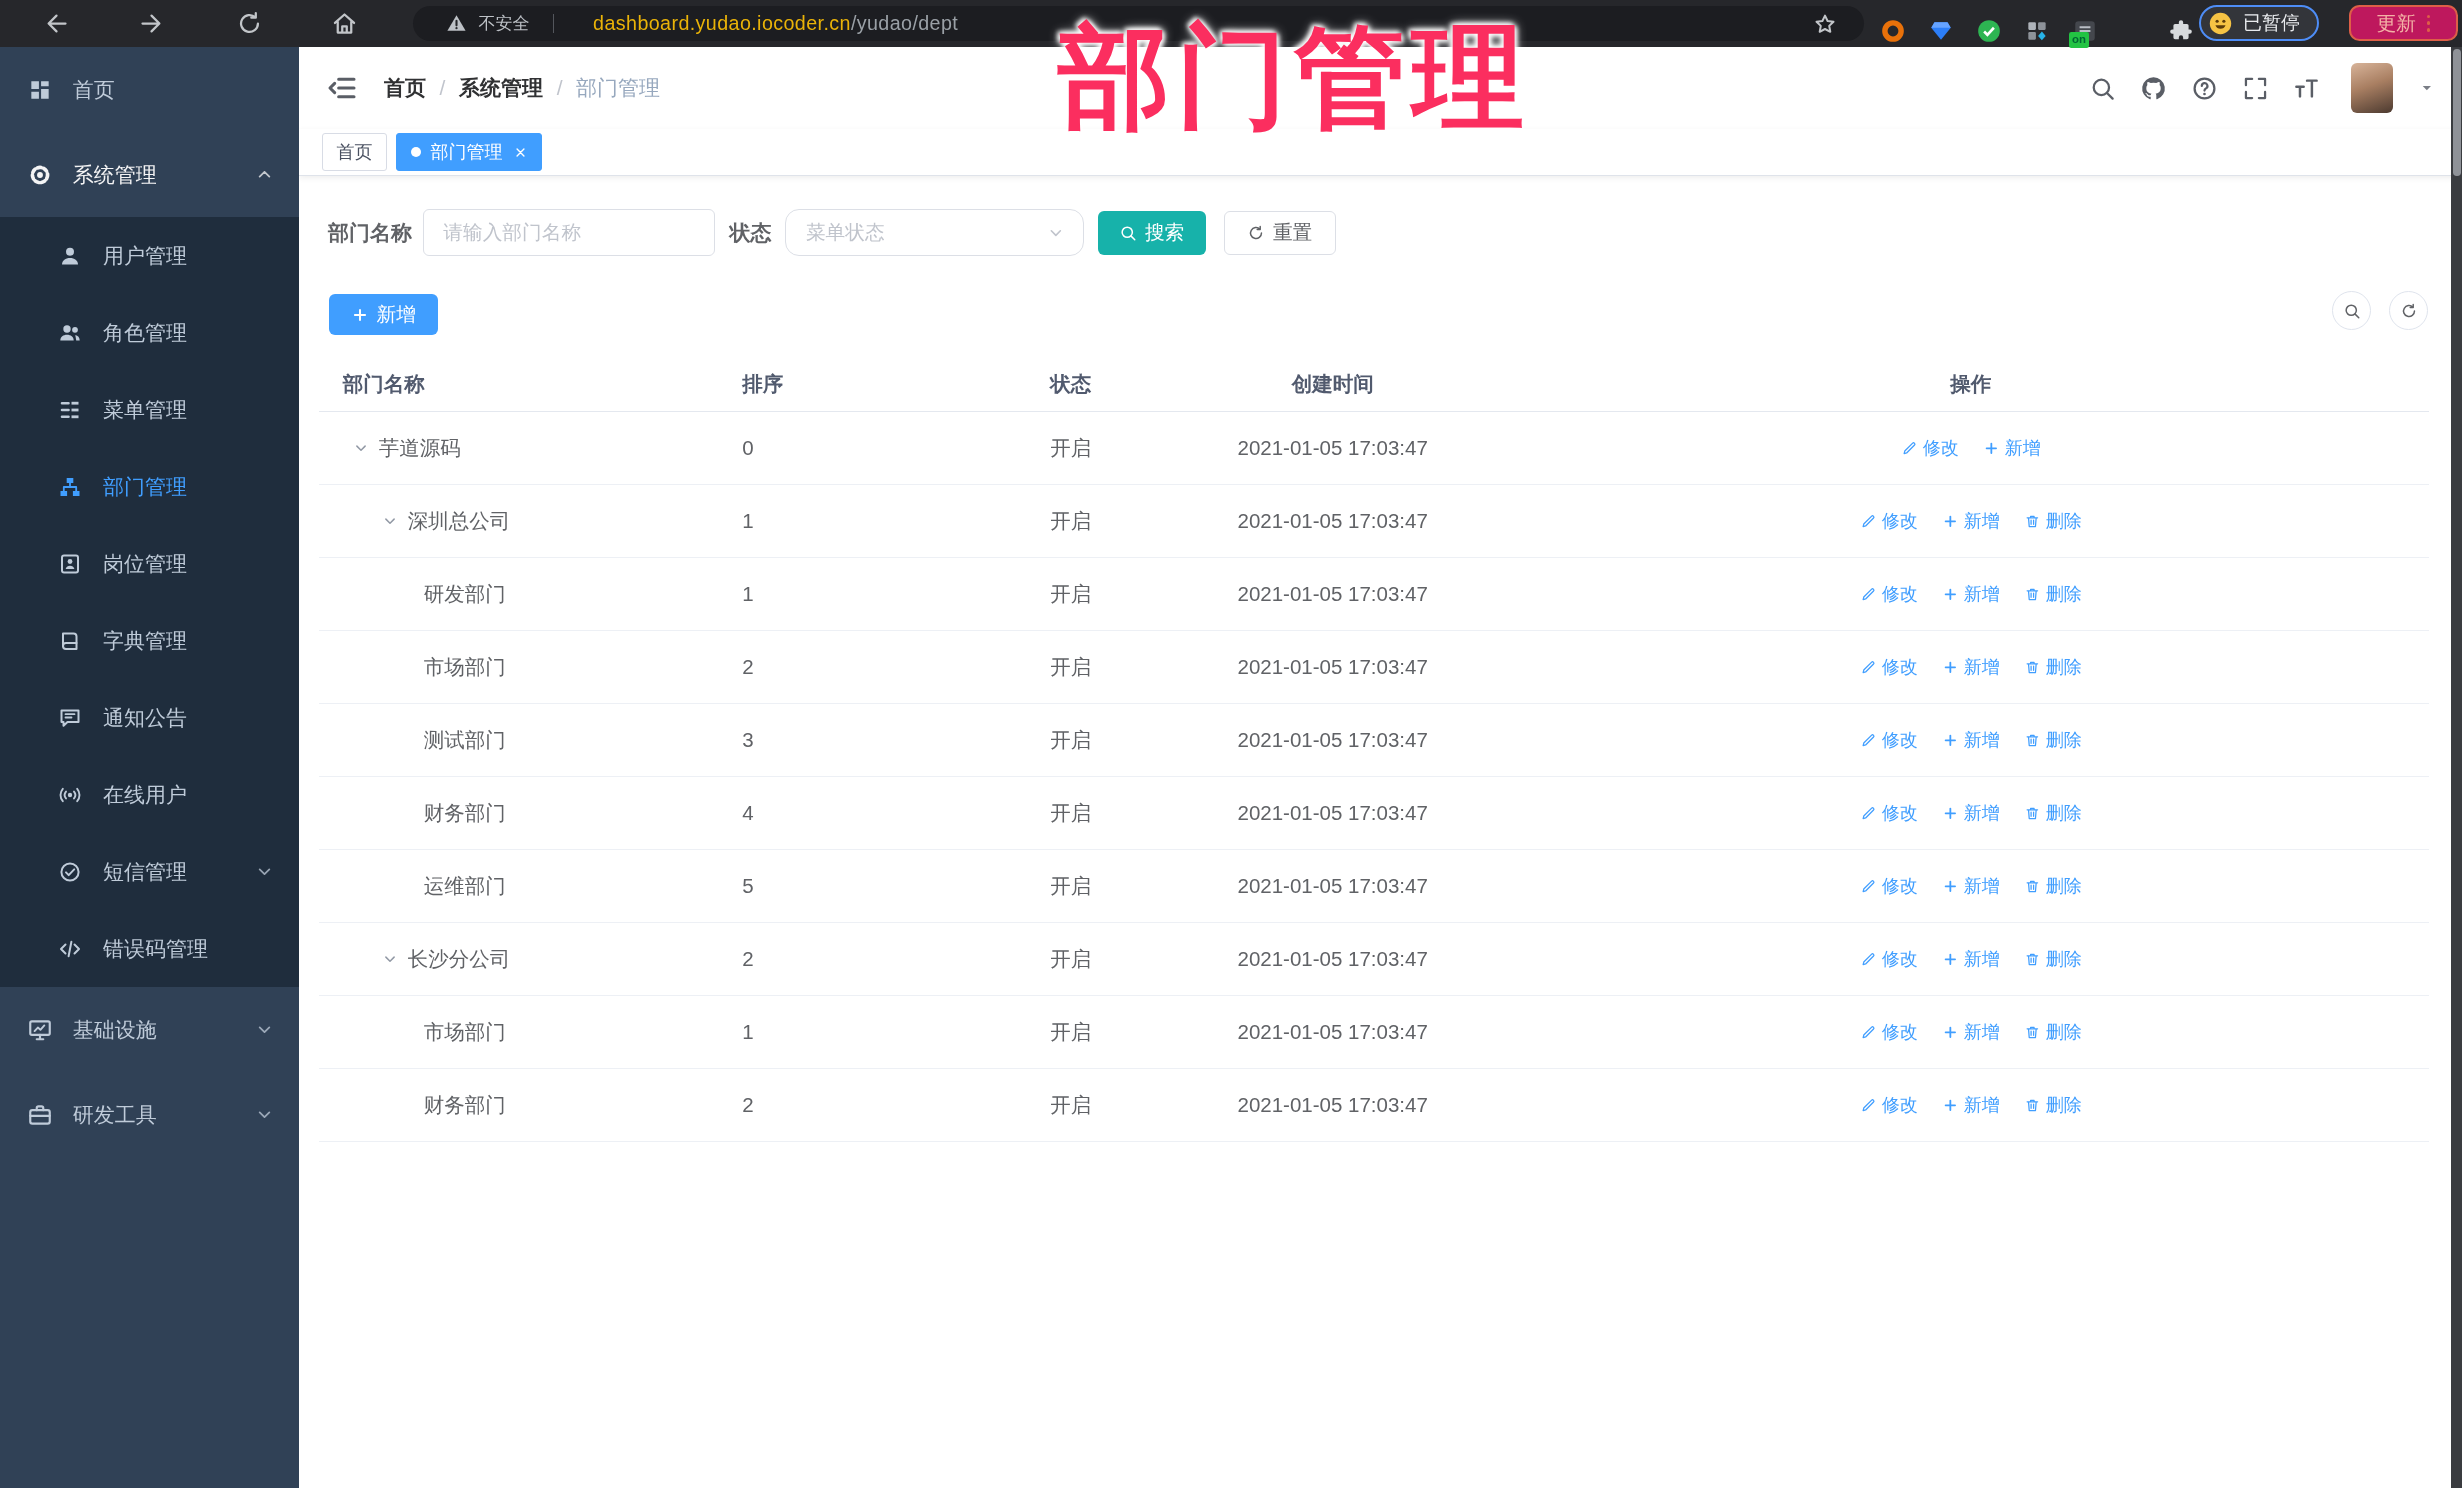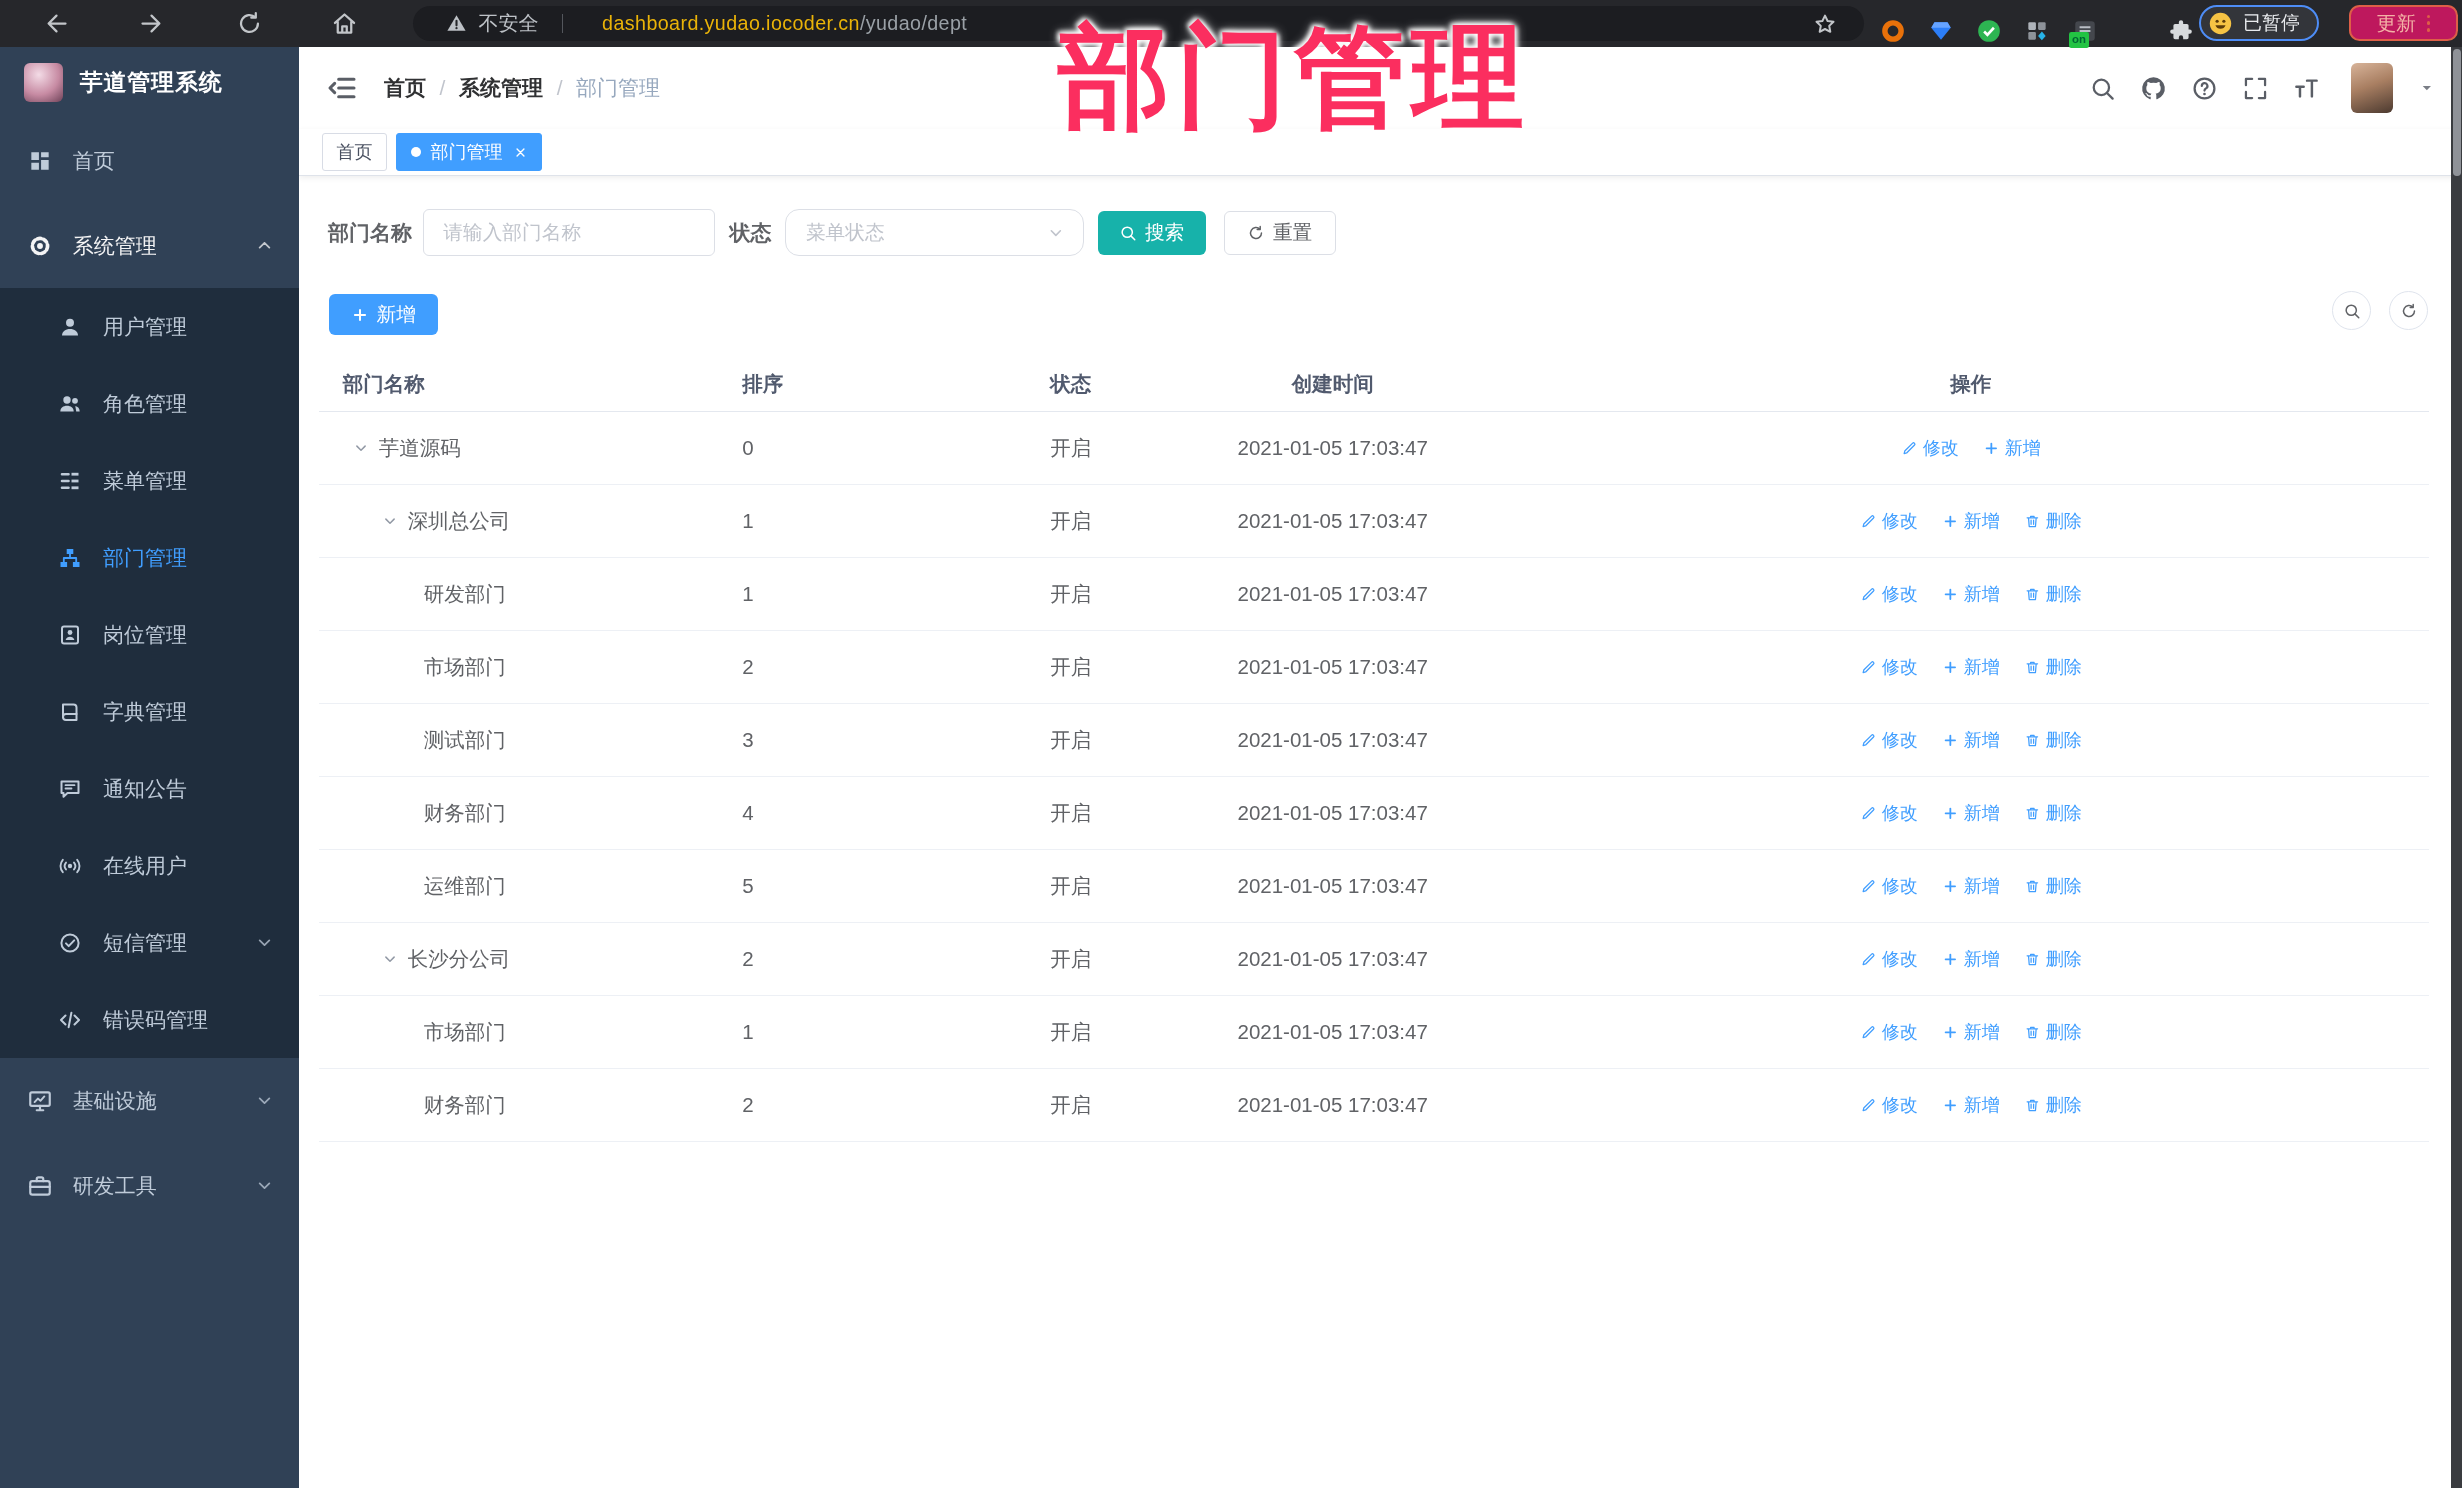--- a/index.html
+++ b/index.html
@@ -7,21 +7,21 @@
   body { font-family:"Liberation Sans","DejaVu Sans",sans-serif; background:#fff; position:relative; }
   svg { display:block; }
   .ic { display:inline-flex; align-items:center; justify-content:center; }
   .ic svg { width:100%; height:100%; fill:none; stroke:currentColor; stroke-width:2; stroke-linecap:round; stroke-linejoin:round; }
 
   
   .browser-bar { position:absolute; left:0; top:0; width:2462px; height:47px; background:#26272b; z-index:5; }
   .bnav { position:absolute; top:9.8px; width:27px; height:27px; color:#c2c5c9; }
   .url-pill { position:absolute; left:413px; top:6px; width:1451px; height:35px; border-radius:17.4px; background:#1c1d21; display:flex; align-items:center; color:#bdc1c6; }
   .warn-ic { width:23px; height:23px; margin-left:32px; color:#bdc1c6; }
-  .sec-label { font-size:20px; margin-left:10.6px; }
+  .sec-label { font-size:17px; margin-left:10.6px; }
   .pill-div { width:1.5px; height:19.7px; background:#53565c; margin-left:23px; }
   .url-text { font-size:19.7px; margin-left:39px; letter-spacing:0.4px; }
   .url-domain { color:#eab308; }
   .url-path { color:#9aa0a6; }
   .star-ic { position:absolute; right:27px; width:24px; height:24px; color:#c2c5c9; }
   .extensions { position:absolute; left:1880px; top:0; height:61px; display:flex; align-items:center; gap:22px; }
   .ext { width:26px; height:26px; position:relative; }
   .ext svg { width:100%; height:100%; fill:none; stroke-width:2; }
   .ext-badge { position:absolute; left:-3px; bottom:-4.5px; background:#23c343; color:#063; font-size:11.4px; font-weight:700; line-height:1; padding:2.3px 3px; border-radius:2.3px; }
   .profile-chip { position:absolute; left:2199px; top:5.3px; height:36px; padding:0 16.7px 0 6px; border:2.3px solid #4e8df6; border-radius:19.7px; background:#33353a; display:flex; align-items:center; gap:9px; color:#e8eaed; font-size:19px; }
@@ -213,24 +213,20 @@
     <span>更新</span>
     <span class="kebab">
         <i></i>
         <i></i>
         <i></i>
       </span>
   </div>
 </div>
 
 <aside class="sidebar">
-  <div class="logo-row">
-    <span class="logo-img"></span>
-    <span class="logo-title">芋道管理系统</span>
-  </div>
   <nav id="sidebar-menu">
       <div class="menu-item top">
         <span class="mi-icon ic">
           <svg viewBox="0 0 24 24">
             <path d="M4 4h7v7H4zM13 4h7v4.5h-7zM13 11h7v9h-7zM4 13.5h7V20H4z" fill="currentColor" stroke="none"></path>
           </svg>
         </span>
         <span>首页</span>
       </div>
       <div class="menu-item top parent-open">

